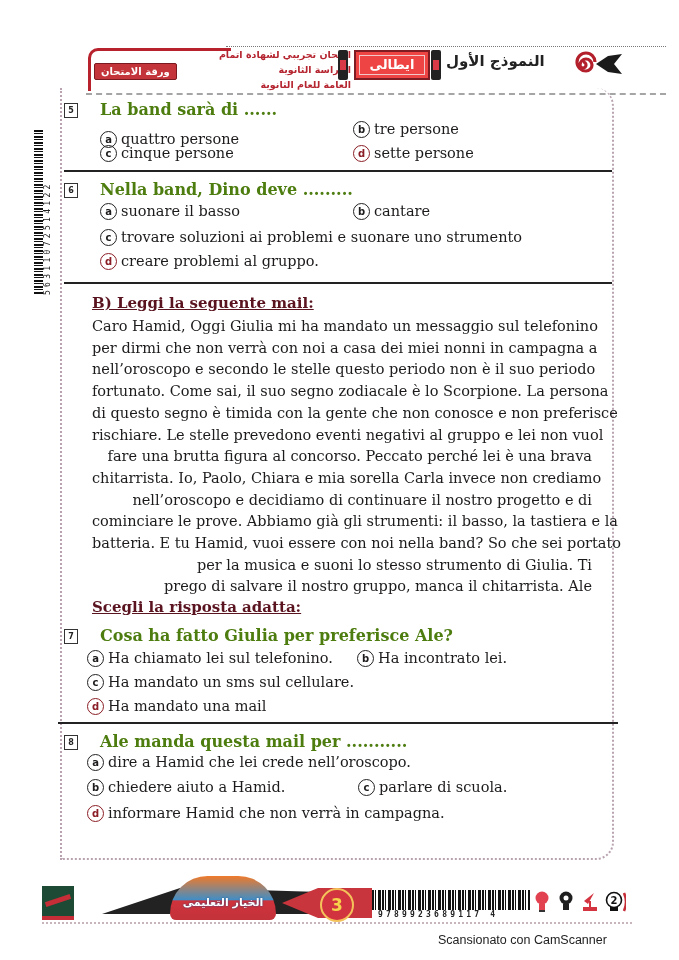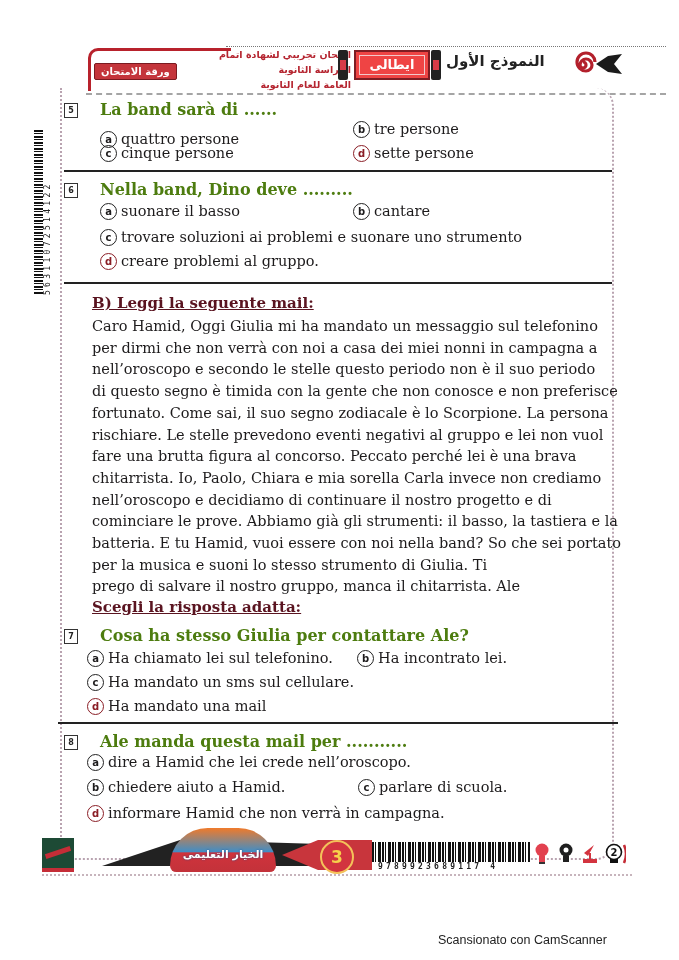--- a/index.html
+++ b/index.html
@@ -69,24 +69,24 @@
   }
   .opt .mark.d { border-color: #8a1d25; color: #8a1d25; }
   .rule { position: absolute; left: 64px; width: 548px; height: 0; border-top: 2px solid #222; }
 
   .section-title {
     position: absolute; left: 92px; font-size: 15px; font-weight: bold; color: #5a1420; text-decoration: underline;
   }
   .passage {
     position: absolute; left: 92px; top: 316px; width: 500px; font-size: 14.5px; line-height: 21.7px; color: #1d1b1c;
   }
-  .passage span { display: block; white-space: nowrap; }
-
-  
-  .footer { position: absolute; left: 42px; top: 826px; width: 590px; height: 60px; }
+  .passage span { display: block; white-space: nowrap; text-align: right; }
+
+  
+  .footer { position: absolute; left: 42px; top: 874px; width: 590px; height: 60px; }
   .footer-flag {
     position: absolute; left: 0; top: 12px; width: 32px; height: 30px; background: #1d4a35;
     border-bottom: 4px solid #c52d37;
   }
   .footer-flag::after { content: ""; position: absolute; left: 3px; top: 12px; width: 26px; height: 5px; background: #c52d37; transform: rotate(-18deg); }
   .footer-ribbon { position: absolute; left: 60px; top: 14px; width: 260px; height: 26px; background: #222; clip-path: polygon(0 100%, 30% 0, 100% 20%, 100% 100%); }
   .logo {
     position: absolute; left: 128px; top: 2px; width: 106px; height: 44px; border-radius: 60px 60px 10px 10px;
     background: linear-gradient(180deg, #f07a2a 0%, #3e8ec8 55%, #d0333c 56%, #c3323a 100%);
   }
@@ -168,36 +168,36 @@
 <div class="opt" style="left:353px;top:203px"><span class="mark">b</span><span>cantare</span></div>
 <div class="opt" style="left:100px;top:229px"><span class="mark">c</span><span>trovare soluzioni ai problemi e suonare uno strumento</span></div>
 <div class="opt" style="left:100px;top:253px"><span class="mark d">d</span><span>creare problemi al gruppo.</span></div>
 <div class="rule" style="top:282px"></div>
 
 <div class="section-title" style="top:294px">B) Leggi la seguente mail:</div>
 <div class="passage">
   <span>Caro Hamid, Oggi Giulia mi ha mandato un messaggio sul telefonino</span>
   <span>per dirmi che non verrà con noi a casa dei miei nonni in campagna a</span>
   <span>nell’oroscopo e secondo le stelle questo periodo non è il suo periodo</span>
+  <span>fortunato. Come sai, il suo segno zodiacale è lo Scorpione. La persona</span>
   <span>di questo segno è timida con la gente che non conosce e non preferisce</span>
-  <span>fortunato. Come sai, il suo segno zodiacale è lo Scorpione. La persona</span>
   <span>rischiare. Le stelle prevedono eventi negativi al gruppo e lei non vuol</span>
   <span>fare una brutta figura al concorso. Peccato perché lei è una brava</span>
   <span>chitarrista. Io, Paolo, Chiara e mia sorella Carla invece non crediamo</span>
   <span>nell’oroscopo e decidiamo di continuare il nostro progetto e di</span>
   <span>cominciare le prove. Abbiamo già gli strumenti: il basso, la tastiera e la</span>
   <span>batteria. E tu Hamid, vuoi essere con noi nella band? So che sei portato</span>
   <span>per la musica e suoni lo stesso strumento di Giulia. Ti</span>
   <span>prego di salvare il nostro gruppo, manca il chitarrista. Ale</span>
 </div>
 <div class="section-title" style="top:598px">Scegli la risposta adatta:</div>
 
 <div class="q" style="top:626px">
   <div class="qnum">7</div>
-  <div class="qtext">Cosa ha stesso Giulia per contattare Ale?</div>
+  <div class="qtext">Cosa ha fatto Giulia per preferisce Ale?</div>
 </div>
 <div class="opt" style="left:87px;top:650px"><span class="mark">a</span><span>Ha chiamato lei sul telefonino.</span></div>
 <div class="opt" style="left:357px;top:650px"><span class="mark">b</span><span>Ha incontrato lei.</span></div>
 <div class="opt" style="left:87px;top:674px"><span class="mark">c</span><span>Ha mandato un sms sul cellulare.</span></div>
 <div class="opt" style="left:87px;top:698px"><span class="mark d">d</span><span>Ha mandato una mail</span></div>
 <div class="rule" style="top:722px;left:58px;width:560px"></div>
 
 <div class="q" style="top:732px">
   <div class="qnum">8</div>
   <div class="qtext">Ale manda questa mail per ...........</div>

